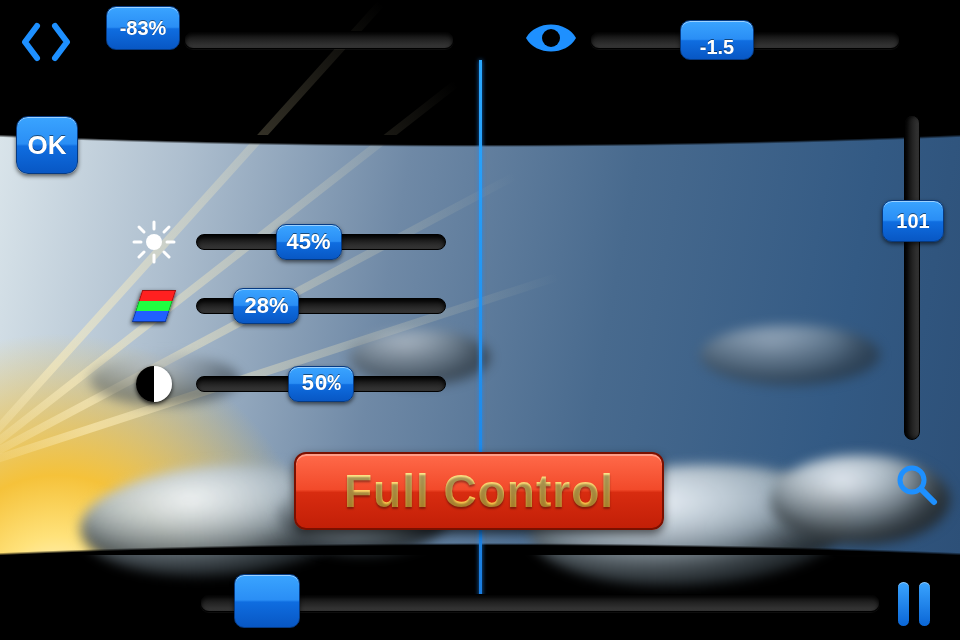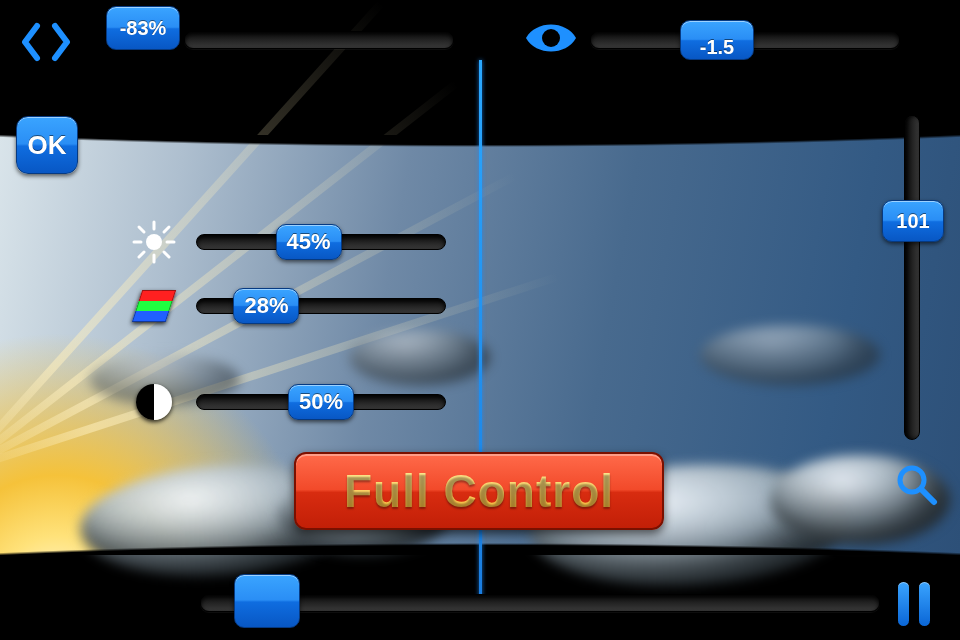--- a/index.html
+++ b/index.html
@@ -82,21 +82,21 @@
   .top-exp-track { left:590px; top:31px; width:310px; }
 
   .eye-icon { position:absolute; left:524px; top:18px; }
 
   .ok-btn { position:absolute; left:16px; top:116px; width:62px; height:58px; font-size:26px; border-radius:12px; }
 
   
   .mid-row { position:absolute; left:130px; display:flex; align-items:center; }
   .row-br  { top:218px; }
   .row-sa  { top:282px; }
-  .row-co  { top:378px; }
+  .row-co  { top:360px;font-family:Liberation Mono, monospace; }
   .mid-icon { width:48px; height:48px; display:flex; align-items:center; justify-content:center; }
   .mid-track { position:relative; width:250px; height:16px; margin-left:18px;
     border-radius:8px;
     background: linear-gradient(#0c0c0c,#3a3a3a);
     border:1px solid #000;
     box-shadow: inset 0 2px 4px rgba(0,0,0,.9);
   }
   .mid-thumb { position:absolute; top:-11px; width:66px; height:36px; font-size:22px; }
 
   

